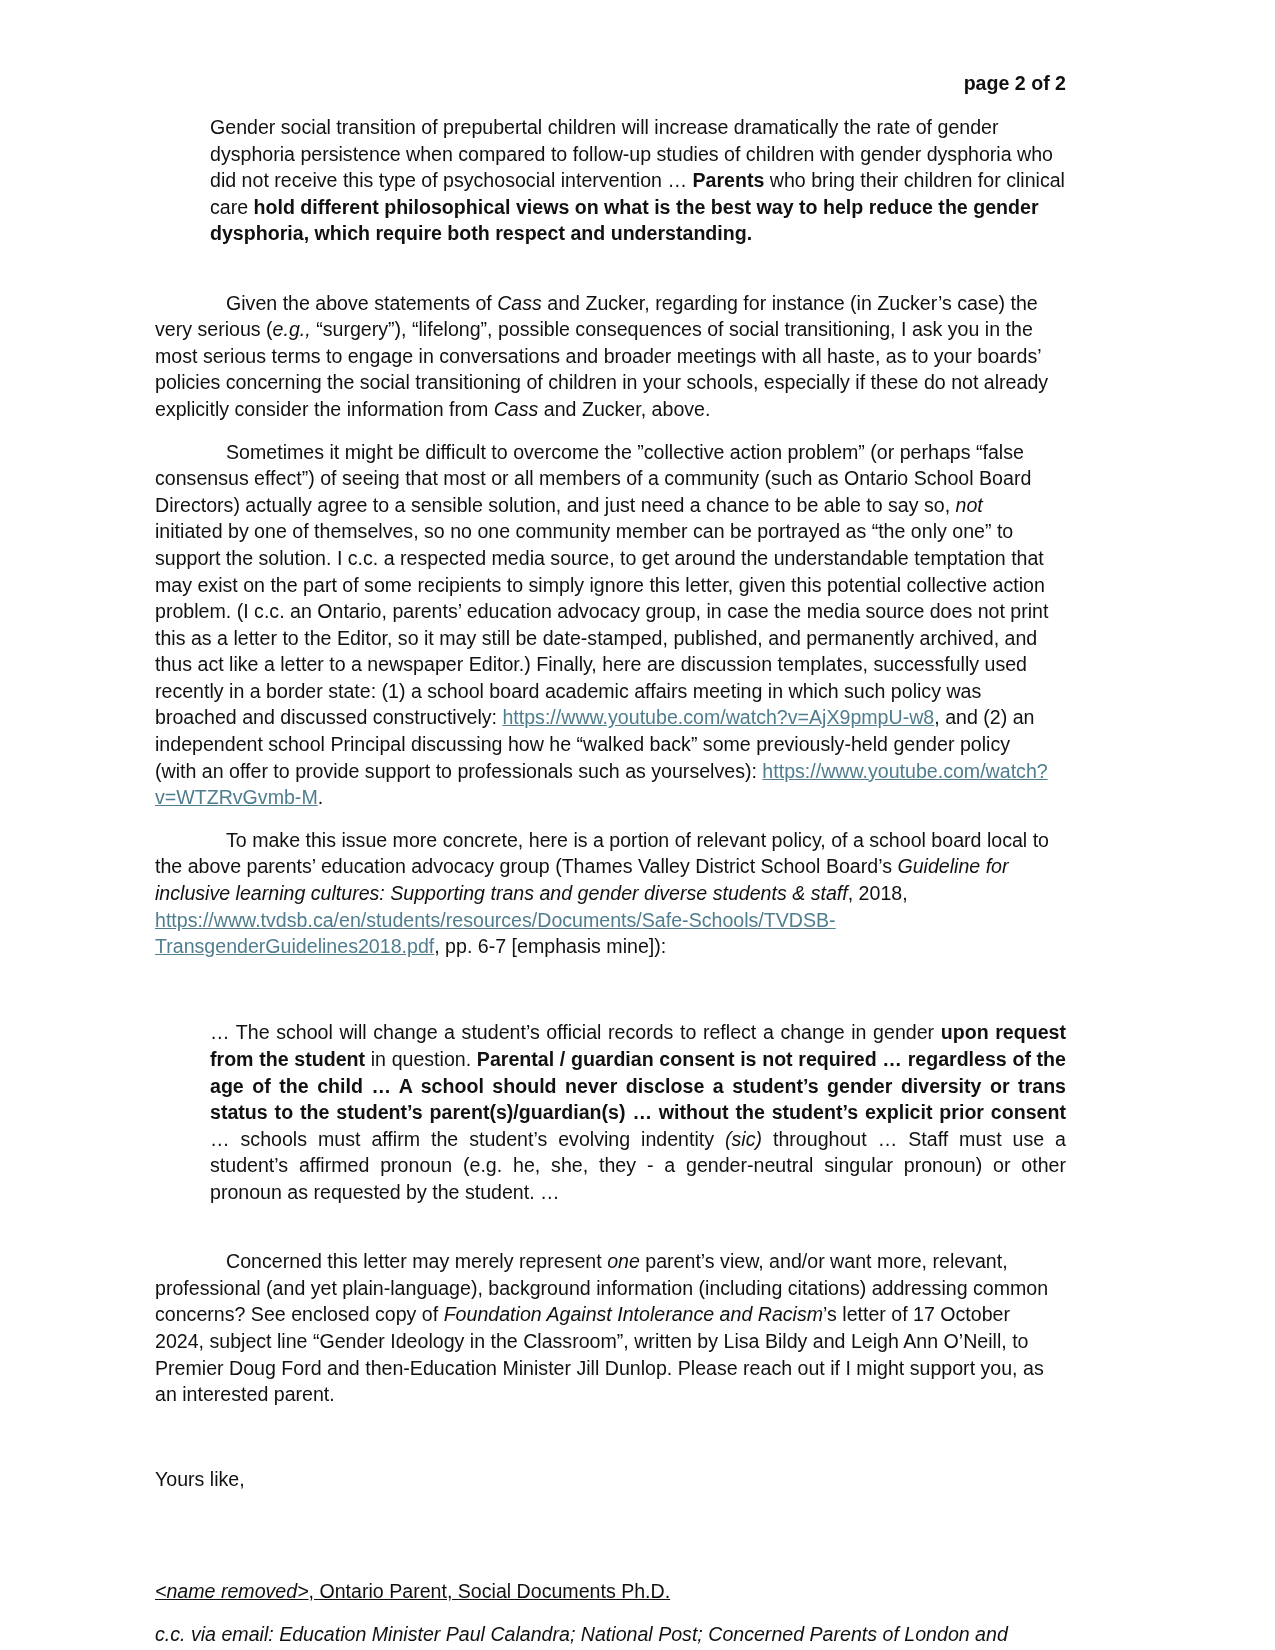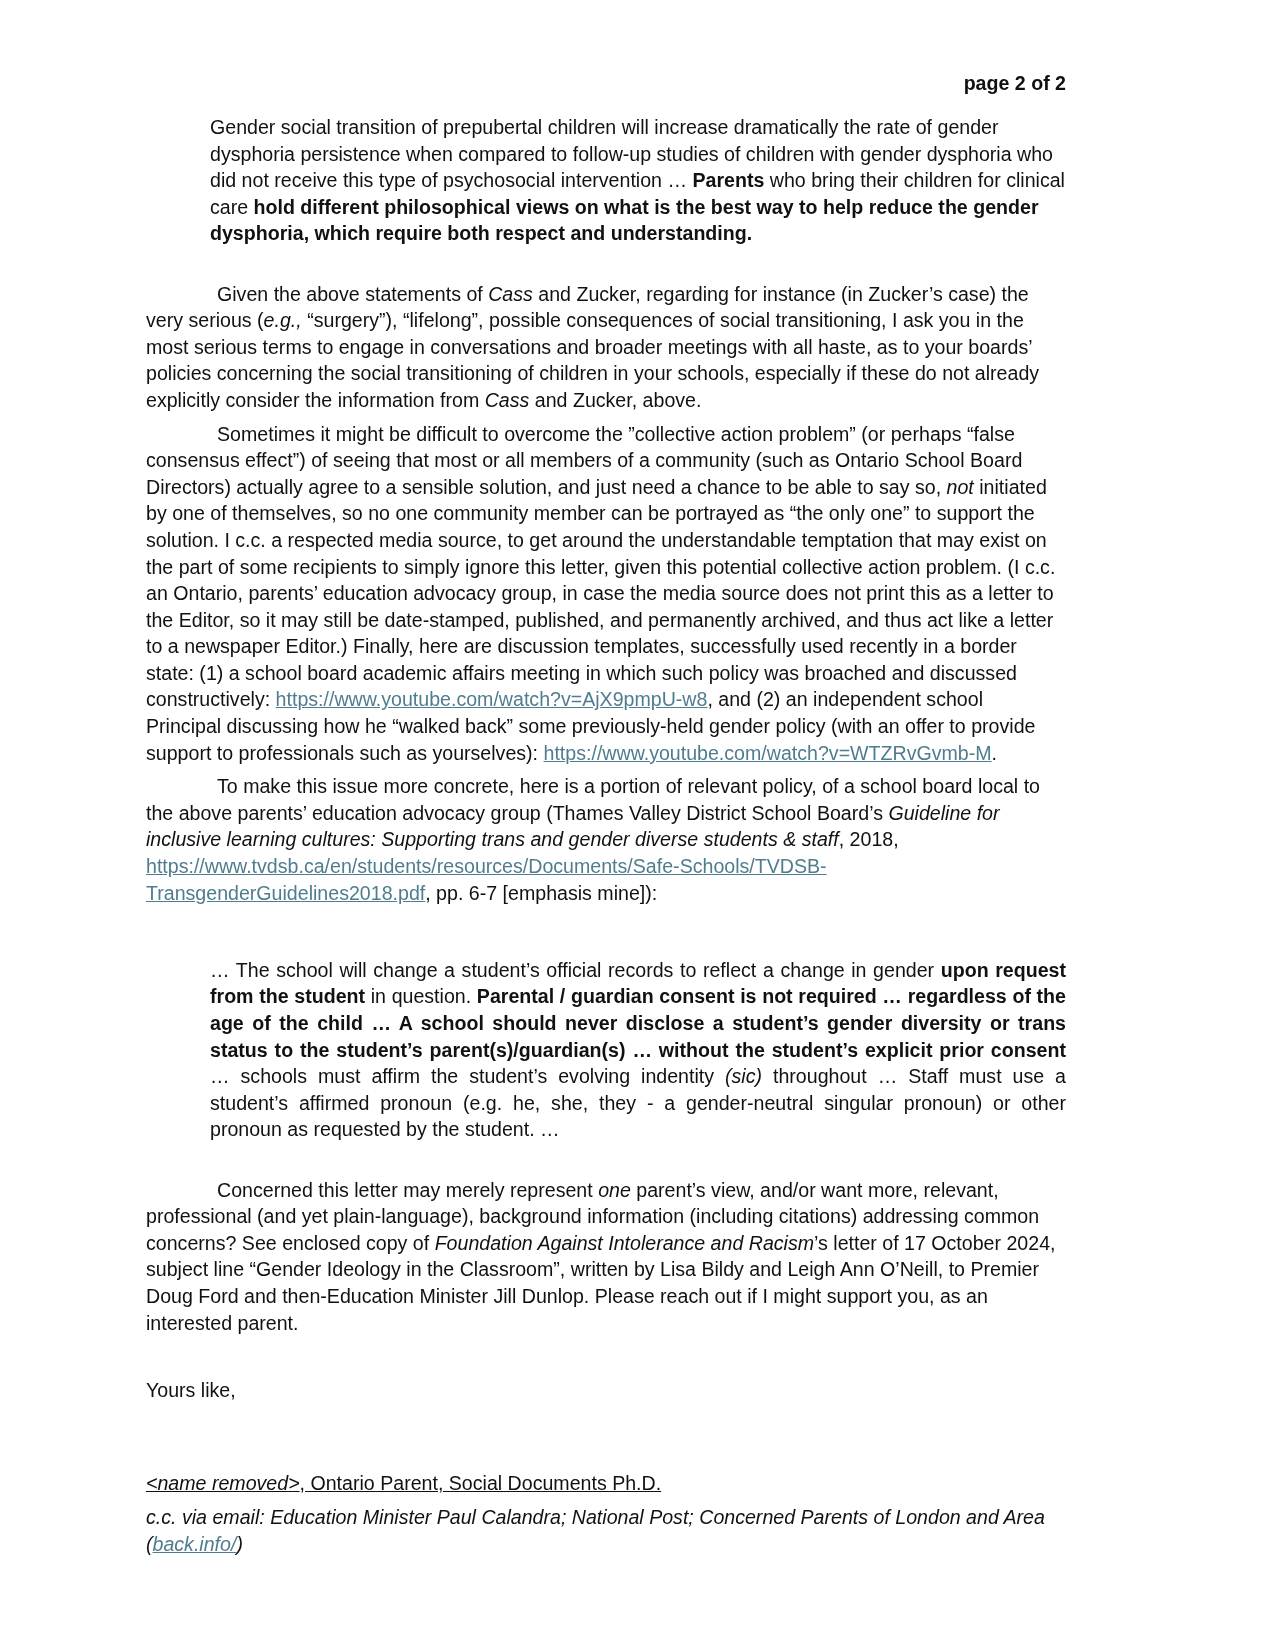--- a/index.html
+++ b/index.html
@@ -23,21 +23,21 @@
       text-align: right;
       font-weight: bold;
       font-size: 19.6px;
       margin: 0 0 16px 0;
       height: 27px;
     }
     .quote {
       margin: 17px 0 0 71px;
     }
     .quote.justify { text-align: justify; }
-    p { margin: 7px; }
+    p { margin: 16px; }
     .indent { text-indent: 71px; }
     .gap { height: 26.6px; }
     .gap-lg { height: 53px; }
     a.link {
       color: #4f7d8e;
       text-decoration: underline;
     }
     b { font-weight: bold; }
     i { font-style: italic; }
     .sig-line { text-decoration: underline; }

